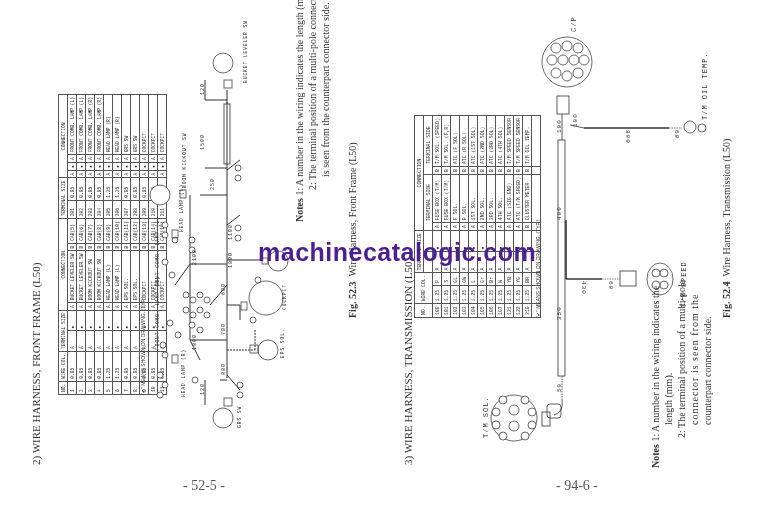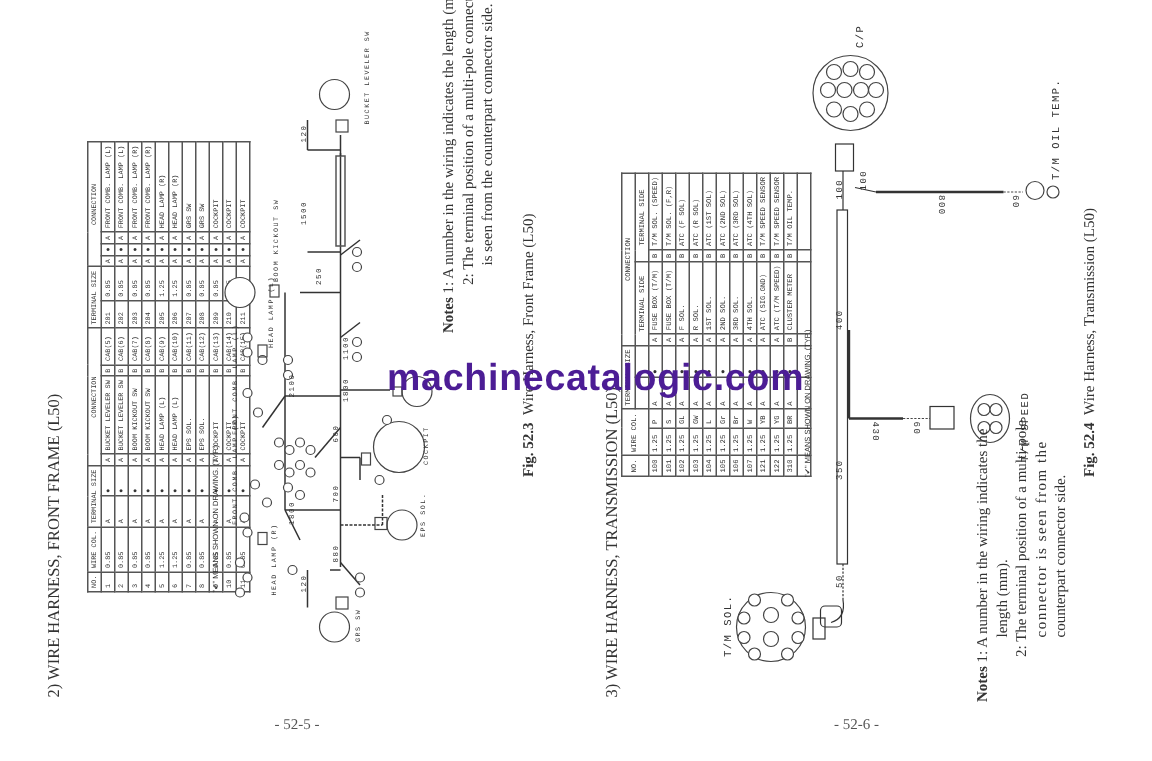--- a/index.html
+++ b/index.html
@@ -1,21 +1,21 @@
 <!DOCTYPE html>
 <html><head>
 <meta charset="utf-8">
 <style>
   html,body{margin:0;padding:0;background:#fff;}
   body{width:768px;height:507px;position:relative;overflow:hidden;font-family:"Liberation Serif",serif;color:#222;}
   .page{position:absolute;top:0;height:507px;width:384px;background:#fff;}
   .p1{left:0;} .p2{left:384px;}
   .rot{position:absolute;transform-origin:0 0;transform:rotate(-90deg);white-space:nowrap;}
   .sec-title{font-size:11px;color:#333;}
-  .pageno{position:absolute;top:478px;font-size:10px;color:#555;}
+  .pageno{position:absolute;top:478px;font-size:14px;color:#555;}
   .notes{font-size:10px;line-height:13px;color:#333;}
   .notes b{font-weight:bold;}
   .cap{font-size:10px;color:#333;}
   .cap b{font-weight:bold;}
   table.wt{border-collapse:collapse;font-family:"Liberation Mono",monospace;font-size:4.6px;color:#333;}
   table.wt td,table.wt th{border:0.6px solid #555;padding:0 2px;height:8px;font-weight:normal;}
   .lbl{font-family:"Liberation Mono",monospace;font-size:6px;color:#333;letter-spacing:1px;}
   .watermark{position:absolute;left:258px;top:238px;font-family:"Liberation Sans",sans-serif;font-weight:bold;font-size:25px;color:#4c1d95;letter-spacing:0.5px;}
   svg{position:absolute;left:0;top:0;}
 </style>
@@ -575,16 +575,16 @@
     <div style="padding-left:43px;">length (mm).</div>
     <div style="padding-left:30px;">2: The terminal position of a multi-pole</div>
     <div style="padding-left:43px;letter-spacing:1px;">connector  is  seen  from  the</div>
     <div style="padding-left:43px;">counterpart connector side.</div>
   </div>
 
   <div class="rot cap" style="left:337px;top:318px;">
     <b>Fig. 52.4</b>&nbsp;&nbsp;<span>Wire Harness, Transmission (L50)</span>
   </div>
 
-  <div class="pageno" style="left:172px;">- 52-6 -</div>
+  <div class="pageno" style="left:172px;">- 94-6 -</div>
 </div>
 
 <div class="watermark">machinecatalogic.com</div>
 
 </body></html>

